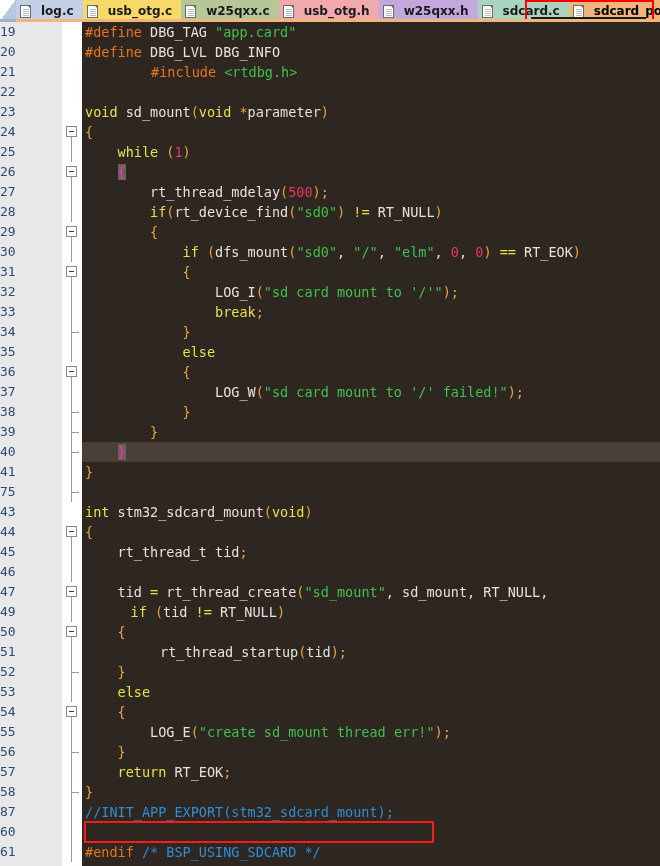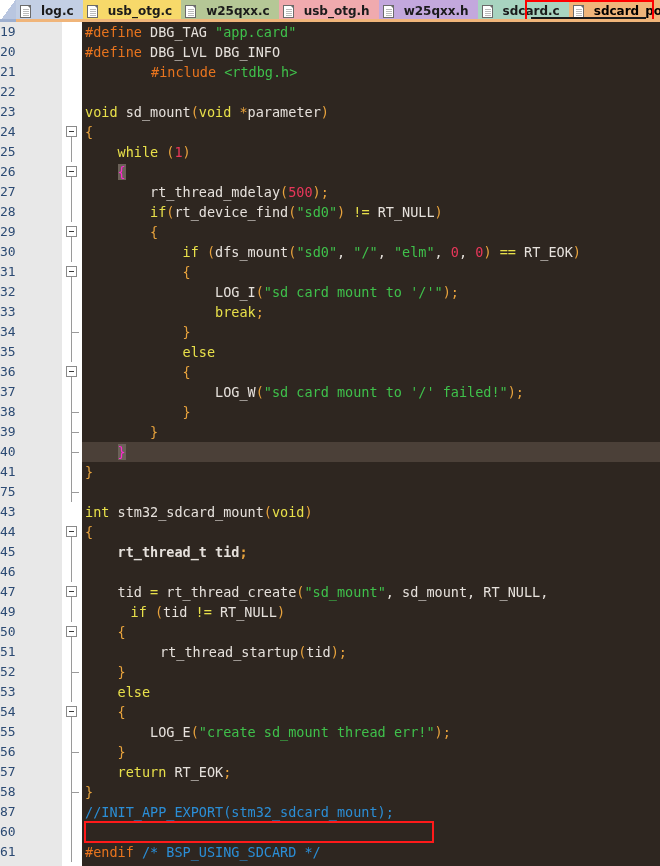--- a/index.html
+++ b/index.html
@@ -393,21 +393,21 @@
           <span class="vhalf-top" style="top: 15px; height: 5px;"></span>
         </div>
         <div class="code" style="left: 82px;"><span class="c-brace">{</span></div>
       </div>
       <div class="row">
         <div class="rowbg"></div>
         <div class="ln">45</div>
         <div class="fold">
           <span class="vline"></span>
         </div>
-        <div class="code" style="left: 82px; font-weight: bold;"><span class="c-txt">    rt_thread_t tid</span><span class="c-fn">;</span></div>
+        <div class="code" style="left: 82px;"><span class="c-txt">    rt_thread_t tid</span><span class="c-fn">;</span></div>
       </div>
       <div class="row">
         <div class="rowbg"></div>
         <div class="ln">46</div>
         <div class="fold">
           <span class="vline"></span>
         </div>
         <div class="code" style="left: 82px;"></div>
       </div>
       <div class="row">

